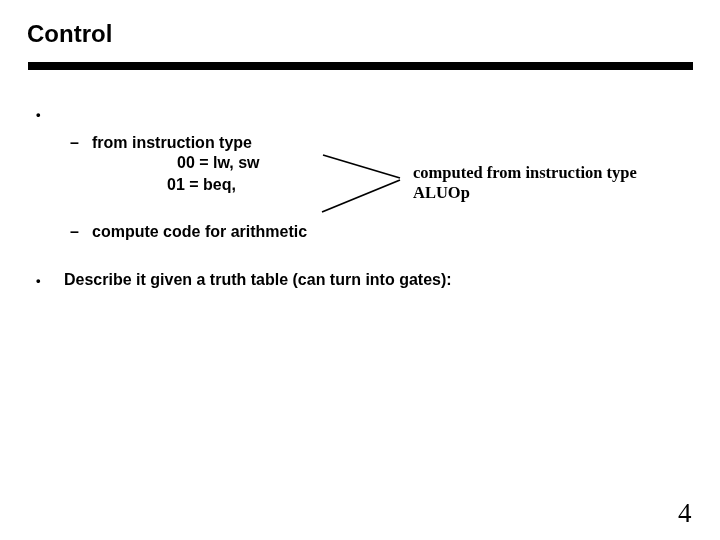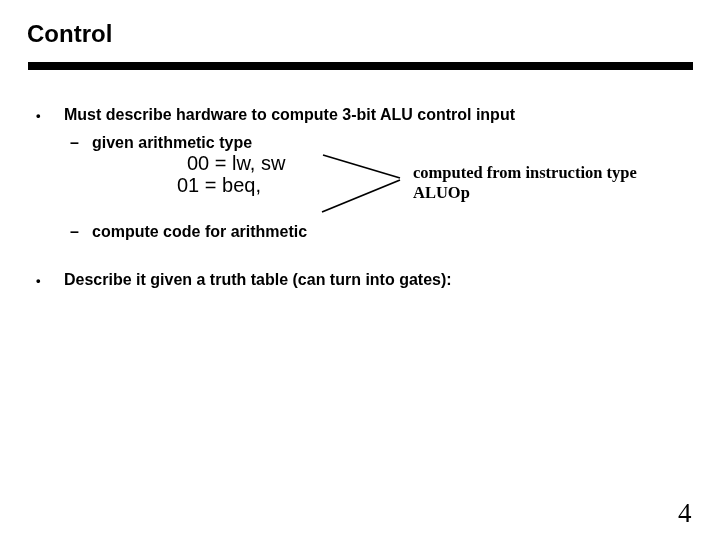--- a/index.html
+++ b/index.html
@@ -60,25 +60,24 @@
   }
   .row-b1   { left: 36px; top: 105px; }
   .row-sub1 { left: 70px; top: 133px; }
   .row-code0 { left: 177px; top: 153px; }
   .row-code1 { left: 167px; top: 175px; }
   .row-code2 { left: 177px; top: 197px; }
   .row-sub2 { left: 70px; top: 222px; }
   .row-b2   { left: 36px; top: 270px; }
   .code-line {
     position: absolute;
-    font-size: 20px;
-    font-weight: normal;
+    font-size: 16px;
+    font-weight: bold;
     line-height: 20px;
     white-space: nowrap;
-    margin-left: 10px;
   }
   .annotation {
     position: absolute;
     left: 413px;
     top: 163px;
     font-family: "Liberation Serif", serif;
     font-weight: bold;
     font-size: 16.5px;
     line-height: 19.5px;
     white-space: nowrap;
@@ -104,26 +103,25 @@
 <body>
 
 <div class="slide">
 
   <div class="title">Control</div>
 
   <div class="title-rule"></div>
 
   <div class="line-row row-b1">
     <span class="marker-l1">•</span>
-    <span>Must describe hardware to compute 3-bit ALU control input</span>
   </div>
 
   <div class="line-row row-sub1">
     <span class="marker-l2">–</span>
-    <span>given arithmetic type</span>
+    <span>from instruction type</span>
   </div>
 
   <div class="code-line row-code0">00 = lw, sw</div>
   <div class="code-line row-code1">01 = beq,</div>
 
   <div class="line-row row-sub2">
     <span class="marker-l2">–</span>
     <span>compute code for arithmetic</span>
   </div>
 

